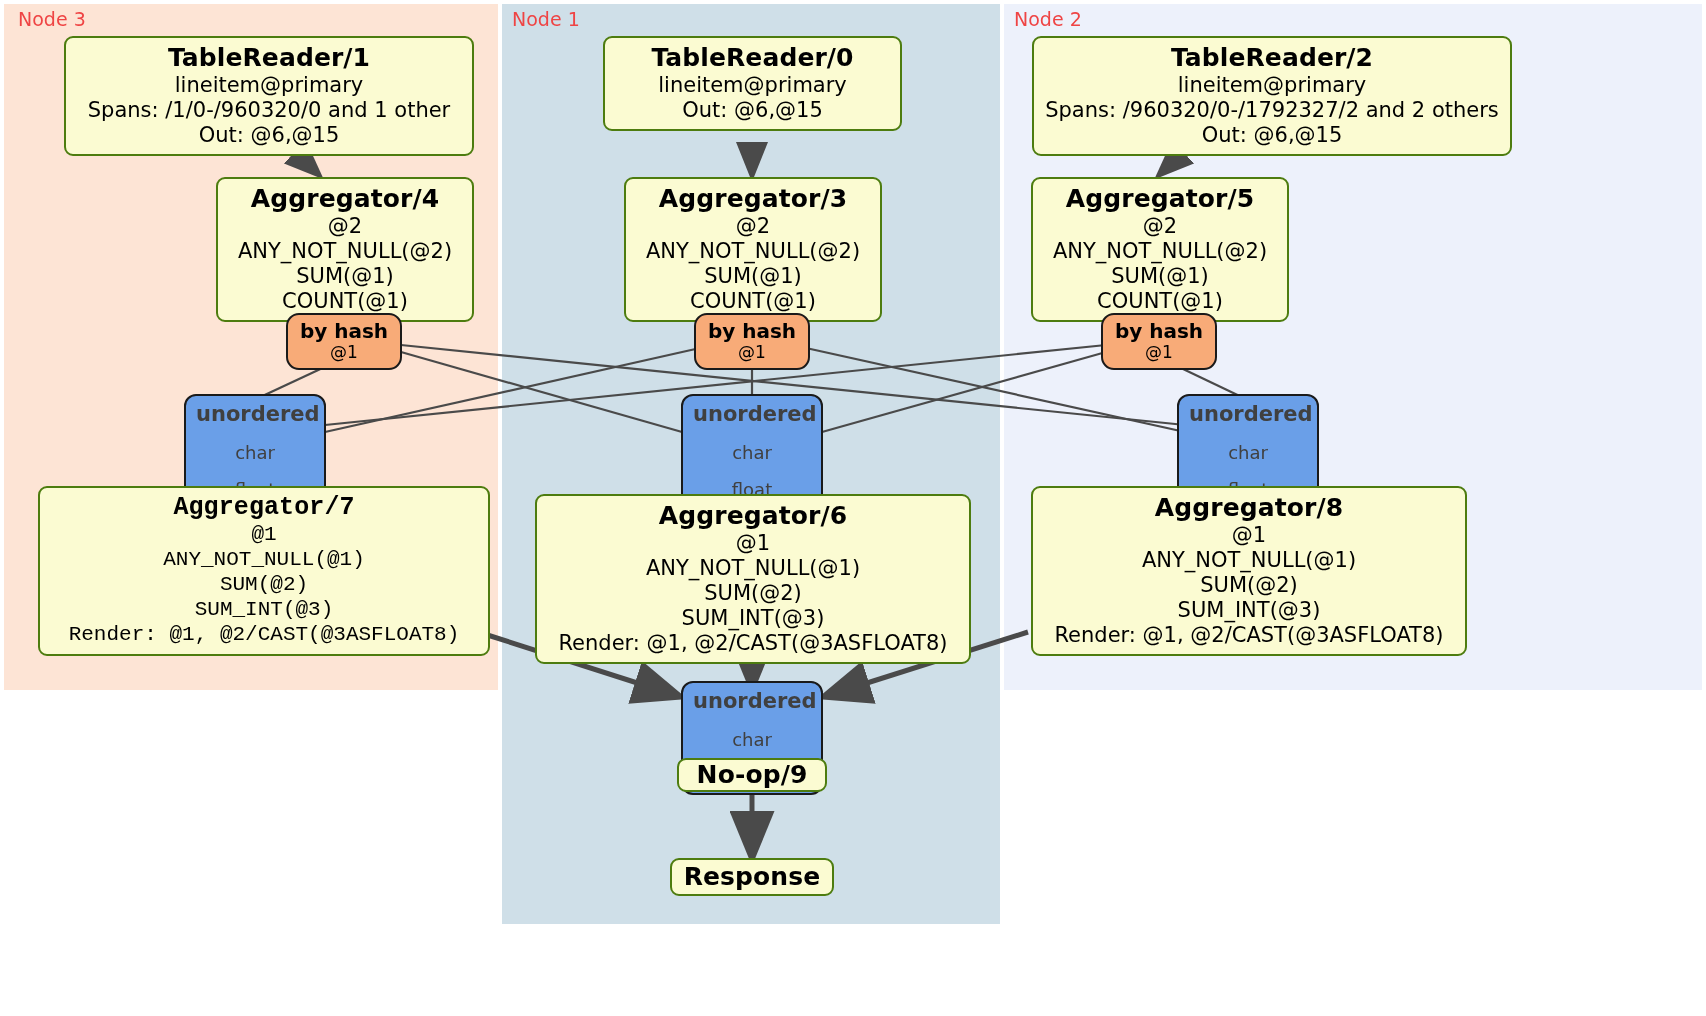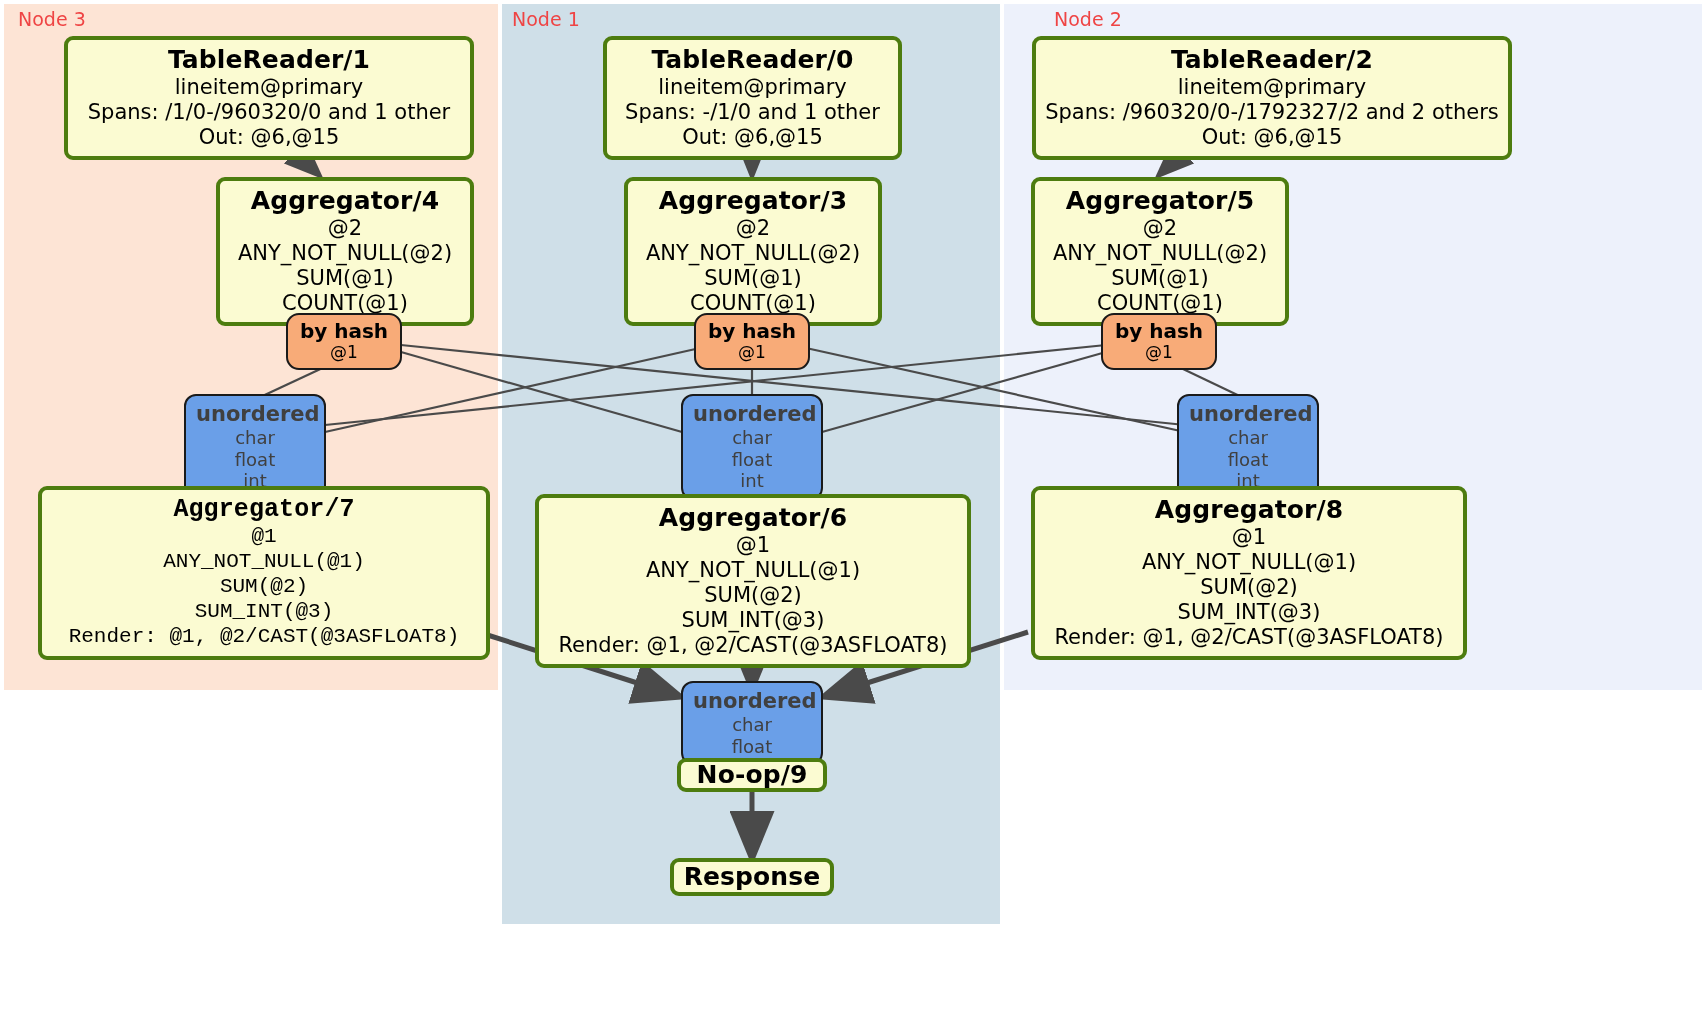--- a/index.html
+++ b/index.html
@@ -9,54 +9,54 @@
 
   
   .panel{position:absolute;}
   .panel-label{position:absolute;font-size:19px;color:#ef4444;white-space:nowrap;}
 
   
   #edges{position:absolute;left:0;top:0;width:1706px;height:1016px;}
 
   
   .proc{position:absolute;box-sizing:border-box;background:#fbfbd2;
-        border:4px solid #4d7c0f;border-radius:9px;text-align:center;
+        border:2px solid #4d7c0f;border-radius:9px;text-align:center;
         color:#000;line-height:1.19;padding:5px 8px 6px;}
   .proc .ttl{font-weight:bold;font-size:25px;letter-spacing:.1px;}
   .proc .ln{font-size:21px;}
 
   .single{display:flex;align-items:center;justify-content:center;}
   .single .ttl{font-size:25px;}
 
   
   .router{position:absolute;box-sizing:border-box;background:#f8ab78;
           border:2px solid #1a1a1a;border-radius:13px;text-align:center;
           color:#000;line-height:1.16;padding:5px 10px;}
   .router .ttl{font-weight:bold;font-size:20px;}
   .router .ln{font-size:17px;}
 
   
   .recv{position:absolute;box-sizing:border-box;background:#6a9fe8;
         border:2px solid #1a1a1a;border-radius:12px;text-align:center;
         color:#404040;line-height:1.2;padding:6px 10px;}
   .recv .ttl{font-weight:bold;font-size:21px;}
-  .recv .ln{font-size:18px;}
+  .recv .ln{font-size:18px;margin-top:15px;}
 </style>
 </head>
 <body>
 
 <div id="stage">
 
   <div class="panel" style="left:4px;top:4px;width:494px;height:686px;background:#fde4d5;"></div>
   <div class="panel" style="left:502px;top:4px;width:498px;height:920px;background:#cfdfe8;"></div>
   <div class="panel" style="left:1004px;top:4px;width:698px;height:686px;background:#edf1fb;"></div>
 
   <div class="panel-label" style="left:18px;top:8px;">Node 3</div>
   <div class="panel-label" style="left:512px;top:8px;">Node 1</div>
-  <div class="panel-label" style="left:1014px;top:8px;margin-left:40px;">Node 2</div>
+  <div class="panel-label" style="left:1014px;top:8px;">Node 2</div>
 
   <svg id="edges" viewBox="0 0 1706 1016" xmlns="http://www.w3.org/2000/svg">
     <defs>
       <marker id="ah" markerWidth="10" markerHeight="8" refX="8" refY="4" orient="auto" markerUnits="strokeWidth">
         <path d="M0,0 L10,4 L0,8 z" fill="#4a4a4a"></path>
       </marker>
       <marker id="ahs" markerWidth="11" markerHeight="9" refX="9" refY="4.5" orient="auto" markerUnits="strokeWidth">
         <path d="M0,0 L11,4.5 L0,9 z" fill="#4a4a4a"></path>
       </marker>
     </defs>
@@ -89,21 +89,20 @@
   <div class="proc" style="left:64px;top:36px;width:410px;">
     <div class="ttl">TableReader/1</div>
     <div class="ln">lineitem@primary</div>
     <div class="ln">Spans: /1/0-/960320/0 and 1 other</div>
     <div class="ln">Out: @6,@15</div>
   </div>
 
   <div class="proc" style="left:603px;top:36px;width:299px;">
     <div class="ttl">TableReader/0</div>
     <div class="ln">lineitem@primary</div>
-    <div class="ln">Spans: -/1/0 and 1 other</div>
     <div class="ln">Out: @6,@15</div>
   </div>
 
   <div class="proc" style="left:1032px;top:36px;width:480px;">
     <div class="ttl">TableReader/2</div>
     <div class="ln">lineitem@primary</div>
     <div class="ln">Spans: /960320/0-/1792327/2 and 2 others</div>
     <div class="ln">Out: @6,@15</div>
   </div>
 

